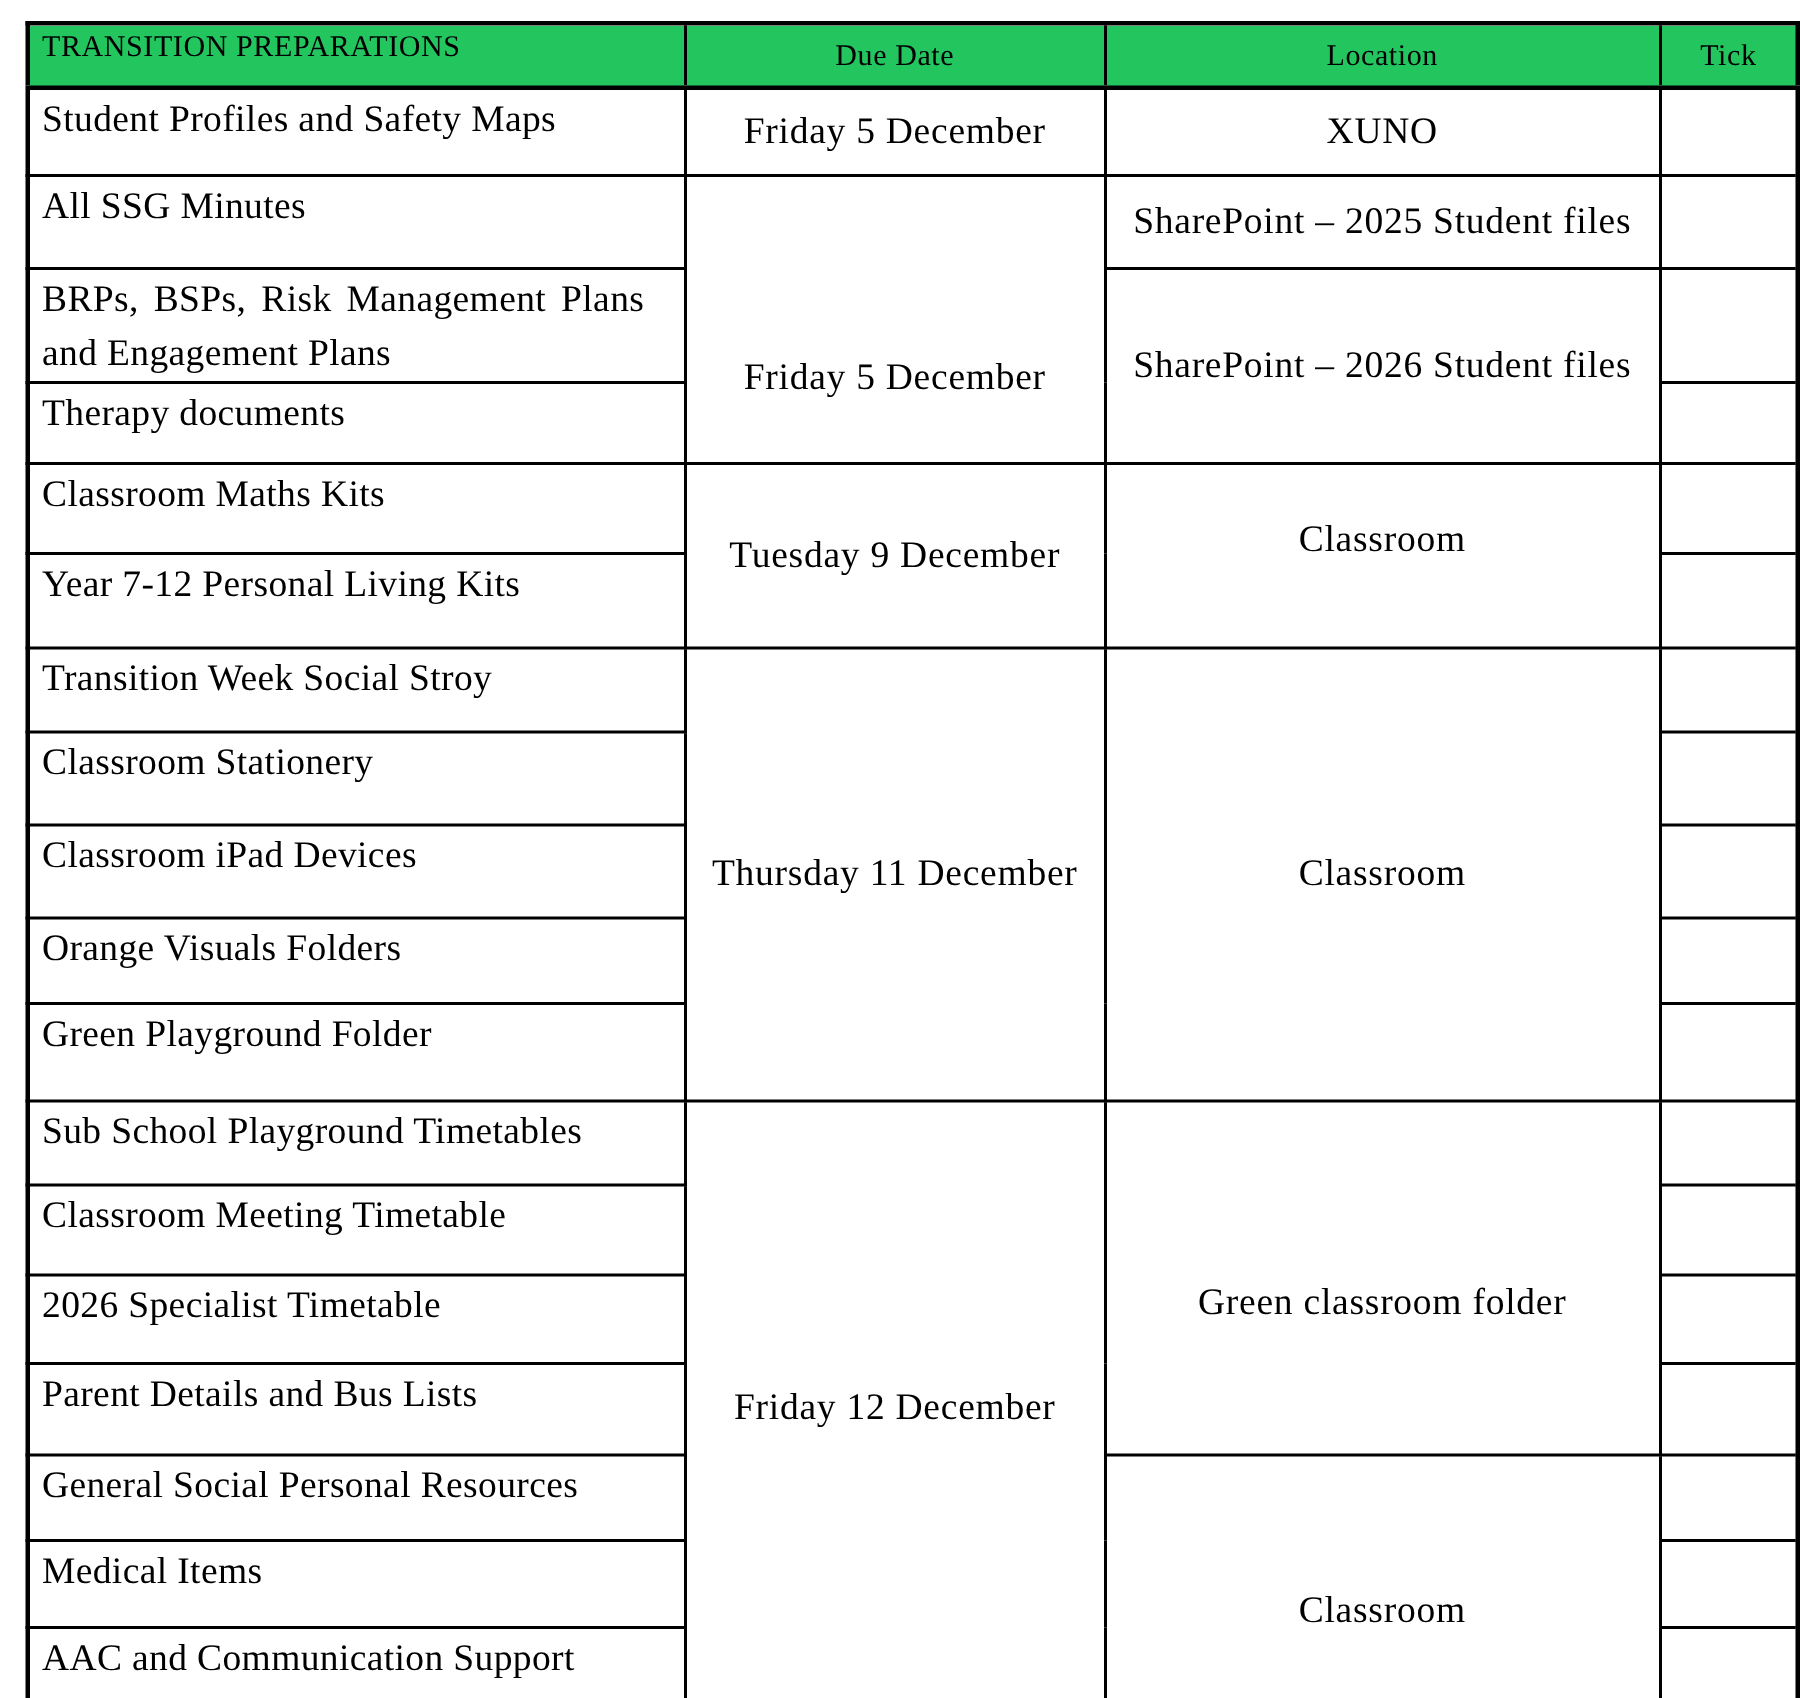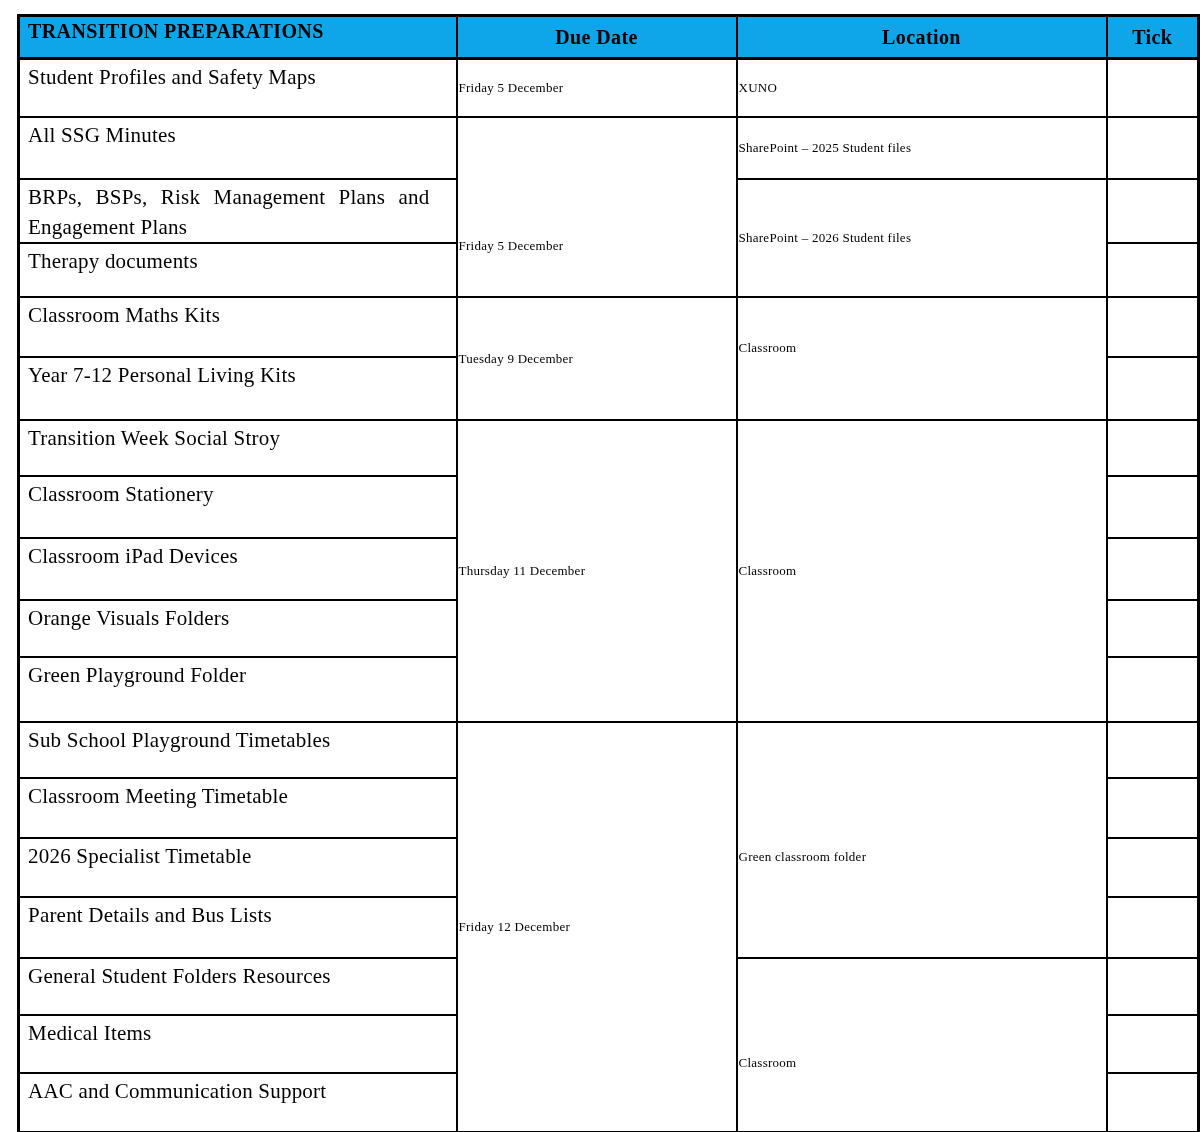--- a/index.html
+++ b/index.html
@@ -19,49 +19,49 @@
     border-collapse: collapse;
     table-layout: fixed;
     border: 3px solid #000;
   }
   #doc-table th, #doc-table td {
     border: 2px solid #000;
     overflow: hidden;
   }
   
   #doc-table th {
-    background: #0ea5e9;
+    background: #22c55e;
     border-bottom: 3px solid #000;
     height: 37px;
     font-size: 20px;
-    font-weight: bold;
+    font-weight: normal;
     text-align: center;
     vertical-align: middle;
     padding: 0 6px;
     letter-spacing: 0.02em;
   }
   #doc-table th.col-task {
     text-align: left;
     padding-left: 8px;
     vertical-align: top;
     padding-top: 3px;
   }
   
   td.task {
     text-align: justify;
     vertical-align: top;
     padding: 2px 8px 0 8px;
-    font-size: 21px;
+    font-size: 25px;
     line-height: 1.45;
     letter-spacing: 0.01em;
   }
   td.due, td.loc {
-    text-align: left;
+    text-align: center;
     vertical-align: middle;
-    font-size: 13px;
+    font-size: 25px;
     letter-spacing: 0.02em;
   }
   td.tick {
     background: #ffffff;
   }
 </style>
 </head>
 <body>
 
 <table id="doc-table">
@@ -145,21 +145,21 @@
       </tr>
       <tr style="height: 59px;">
         <td class="task">2026 Specialist Timetable</td>
         <td class="tick"></td>
       </tr>
       <tr style="height: 61px;">
         <td class="task">Parent Details and Bus Lists</td>
         <td class="tick"></td>
       </tr>
       <tr style="height: 57px;">
-        <td class="task">General Student Folders Resources</td>
+        <td class="task">General Social Personal Resources</td>
         <td class="loc" rowspan="3" style="padding-top: 36px;">Classroom</td>
         <td class="tick"></td>
       </tr>
       <tr style="height: 58px;">
         <td class="task">Medical Items</td>
         <td class="tick"></td>
       </tr>
       <tr style="height: 59px;">
         <td class="task">AAC and Communication Support</td>
         <td class="tick"></td>

